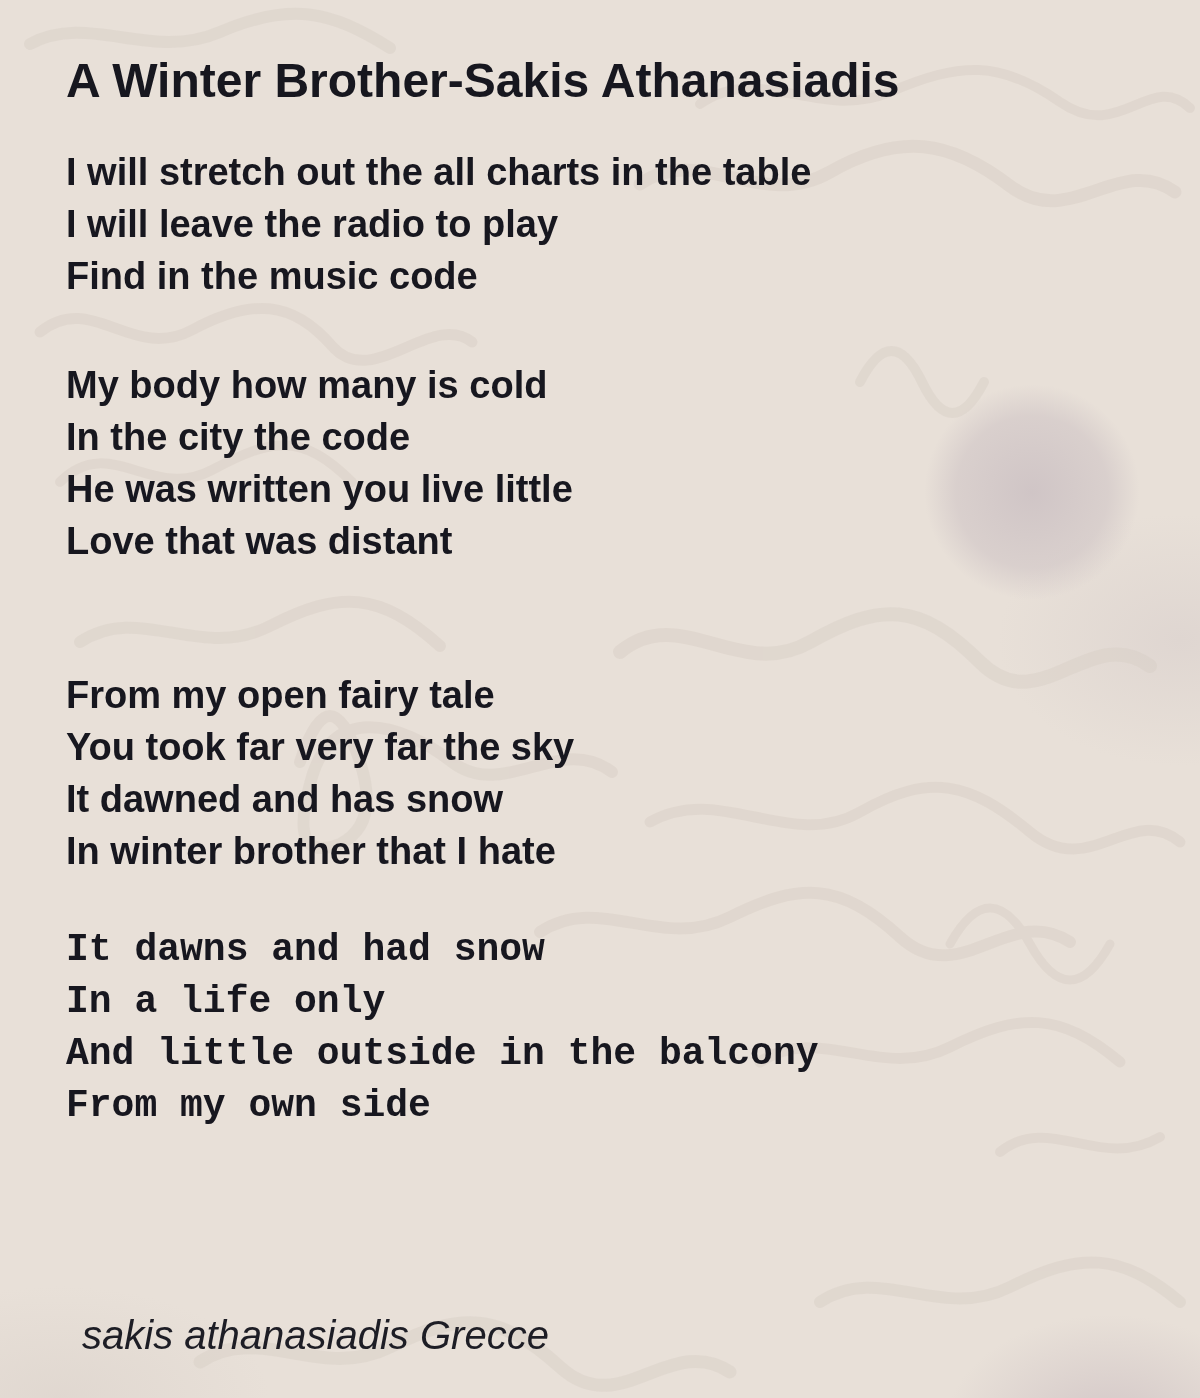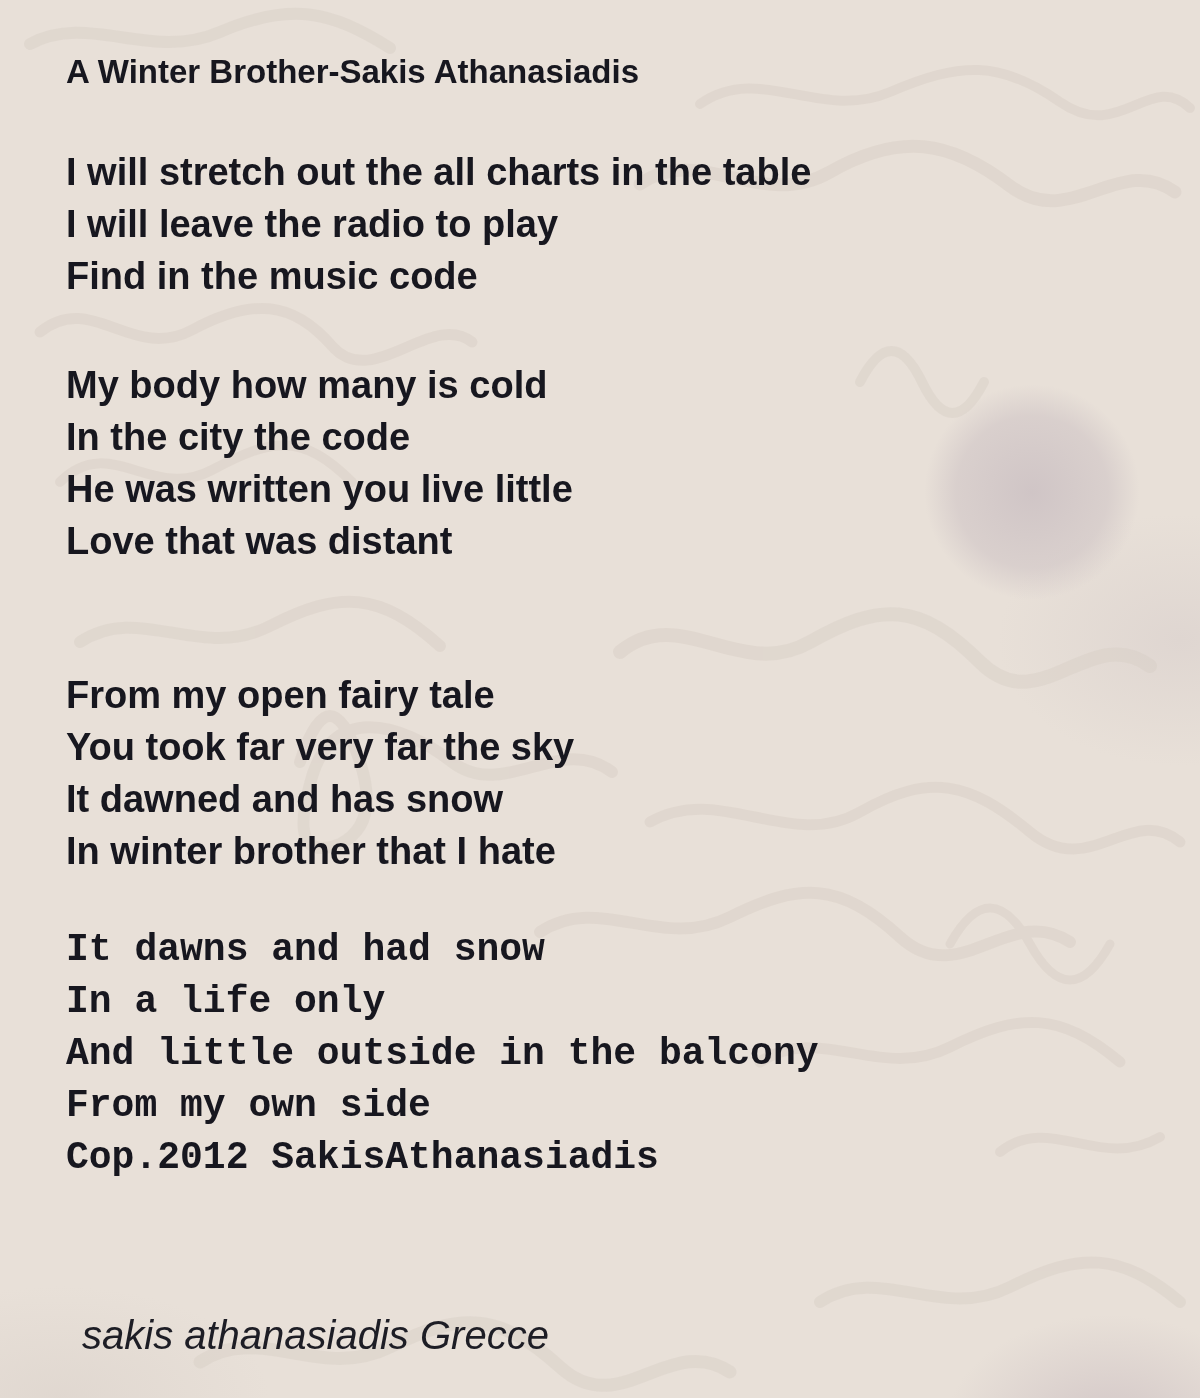--- a/index.html
+++ b/index.html
@@ -23,21 +23,21 @@
   .texture path {
     fill: none;
     stroke: #d8cec5;
     stroke-linecap: round;
     stroke-linejoin: round;
   }
   .page-title {
     position: absolute;
     left: 66px; top: 52px;
     margin: 0;
-    font-size: 33px;
+    font-size: 48px;
     font-weight: bold;
     line-height: 1.2;
     color: #17171f;
     white-space: nowrap;
   }
   .poem {
     position: absolute;
     left: 66px; top: 146px;
     color: #17171f;
   }
@@ -106,17 +106,16 @@
       <p class="line">From my open fairy tale</p>
       <p class="line">You took far very far the sky</p>
       <p class="line">It dawned and has snow</p>
       <p class="line">In winter brother that I hate</p>
     </div>
     <div class="stanza">
       <p class="line">It dawns and had snow</p>
       <p class="line">In a life only</p>
       <p class="line">And little outside in the balcony</p>
       <p class="line">From my own side</p>
-      <p class="line">Cop.2012 SakisAthanasiadis</p>
     </div>
   </div>
 
 <p class="signature">sakis athanasiadis Grecce</p>
 
 </body></html>

